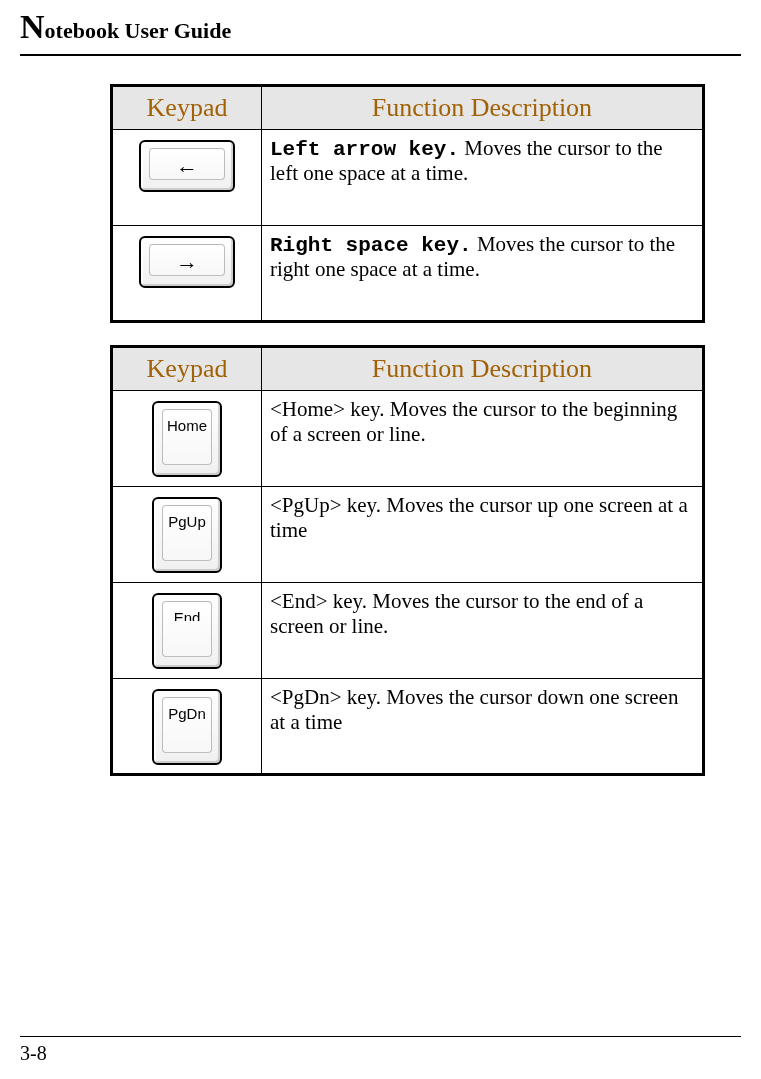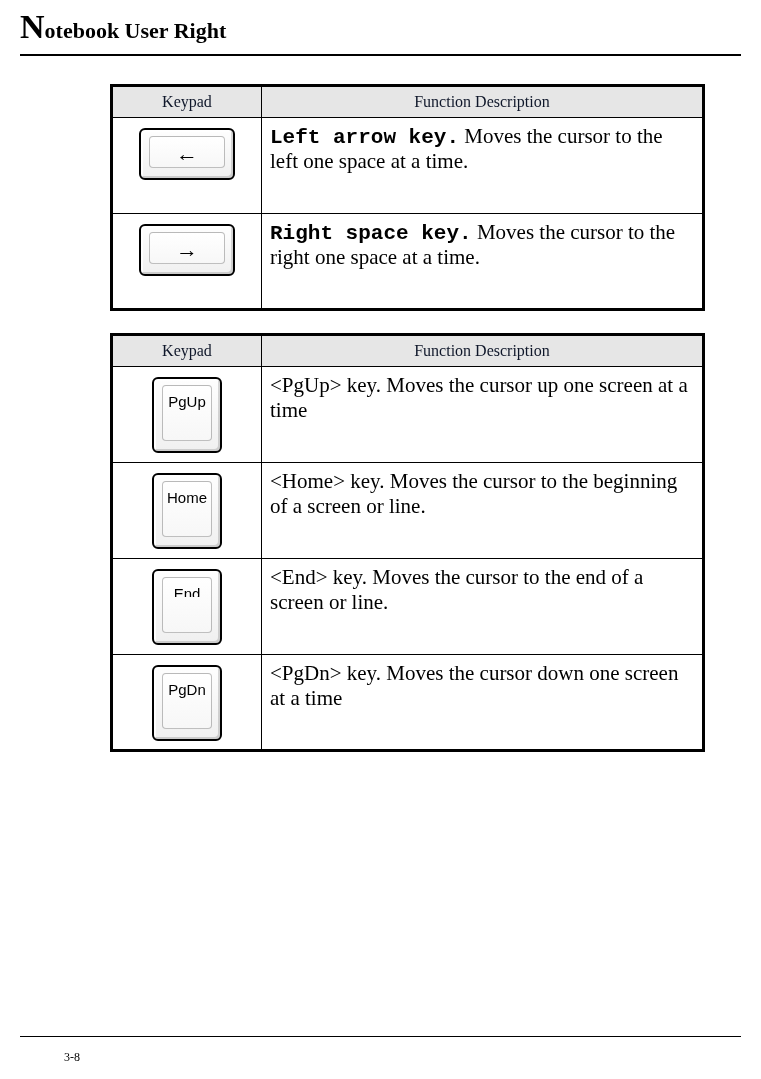--- a/index.html
+++ b/index.html
@@ -37,22 +37,22 @@
     border: 3px solid #000;
     margin-bottom: 22px;
   }
   table.key-table th, table.key-table td {
     border: 1px solid #000;
     vertical-align: top;
   }
   table.key-table th {
     background: #e6e6e6;
     font-weight: normal;
-    font-size: 16px;
-    color: #0f172a;
+    font-size: 26px;
+    color: #a16207;
     padding: 6px 4px;
     text-align: center;
   }
   table.key-table td {
     font-size: 21px;
     padding: 6px 8px 6px 8px;
     height: 96px;
   }
   .col-key { width: 150px; text-align: center; vertical-align: middle !important; }
   .col-key-inner { display:flex; align-items:flex-start; justify-content:center; padding-top:4px; height:100%; }
@@ -121,30 +121,29 @@
     position: absolute;
     bottom: 42px;
     left: 20px; right: 20px;
     border: none;
     border-top: 1.5px solid #000;
   }
   .page-num {
     position: absolute;
     bottom: 14px;
     left: 20px;
-    font-size: 12px;
-    margin-left: 44px;
+    font-size: 20px;
   }
 </style>
 </head>
 <body>
 
 <div class="header">
   <div class="header-title">
-    <span class="big-n">N</span><span>otebook User Right</span>
+    <span class="big-n">N</span><span>otebook User Guide</span>
   </div>
 </div>
 <hr class="hr-top">
 
 <div class="content">
 
   <table class="key-table">
     <tbody>
         <tr>
       <th class="col-key">Keypad</th>
@@ -181,35 +180,35 @@
   <table class="key-table">
     <tbody>
         <tr>
       <th class="col-key">Keypad</th>
       <th>Function Description</th>
     </tr>
     <tr>
       <td class="col-key">
             <div class="col-key-inner">
         <span class="key square">
+          <span class="lbl">Home</span>
+        </span>
+      </div>
+          </td>
+      <td class="desc">&lt;Home&gt; key. Moves the cursor to the beginning of a screen or line.</td>
+    </tr>
+    <tr>
+      <td class="col-key">
+            <div class="col-key-inner">
+        <span class="key square">
           <span class="lbl">PgUp</span>
         </span>
       </div>
           </td>
       <td class="desc">&lt;PgUp&gt; key. Moves the cursor up one screen at a time</td>
-    </tr>
-    <tr>
-      <td class="col-key">
-            <div class="col-key-inner">
-        <span class="key square">
-          <span class="lbl">Home</span>
-        </span>
-      </div>
-          </td>
-      <td class="desc">&lt;Home&gt; key. Moves the cursor to the beginning of a screen or line.</td>
     </tr>
     <tr>
       <td class="col-key">
             <div class="col-key-inner">
         <span class="key square end">
           <span class="lbl">End</span>
         </span>
       </div>
           </td>
       <td class="desc">&lt;End&gt; key. Moves the cursor to the end of a screen or line.</td>

